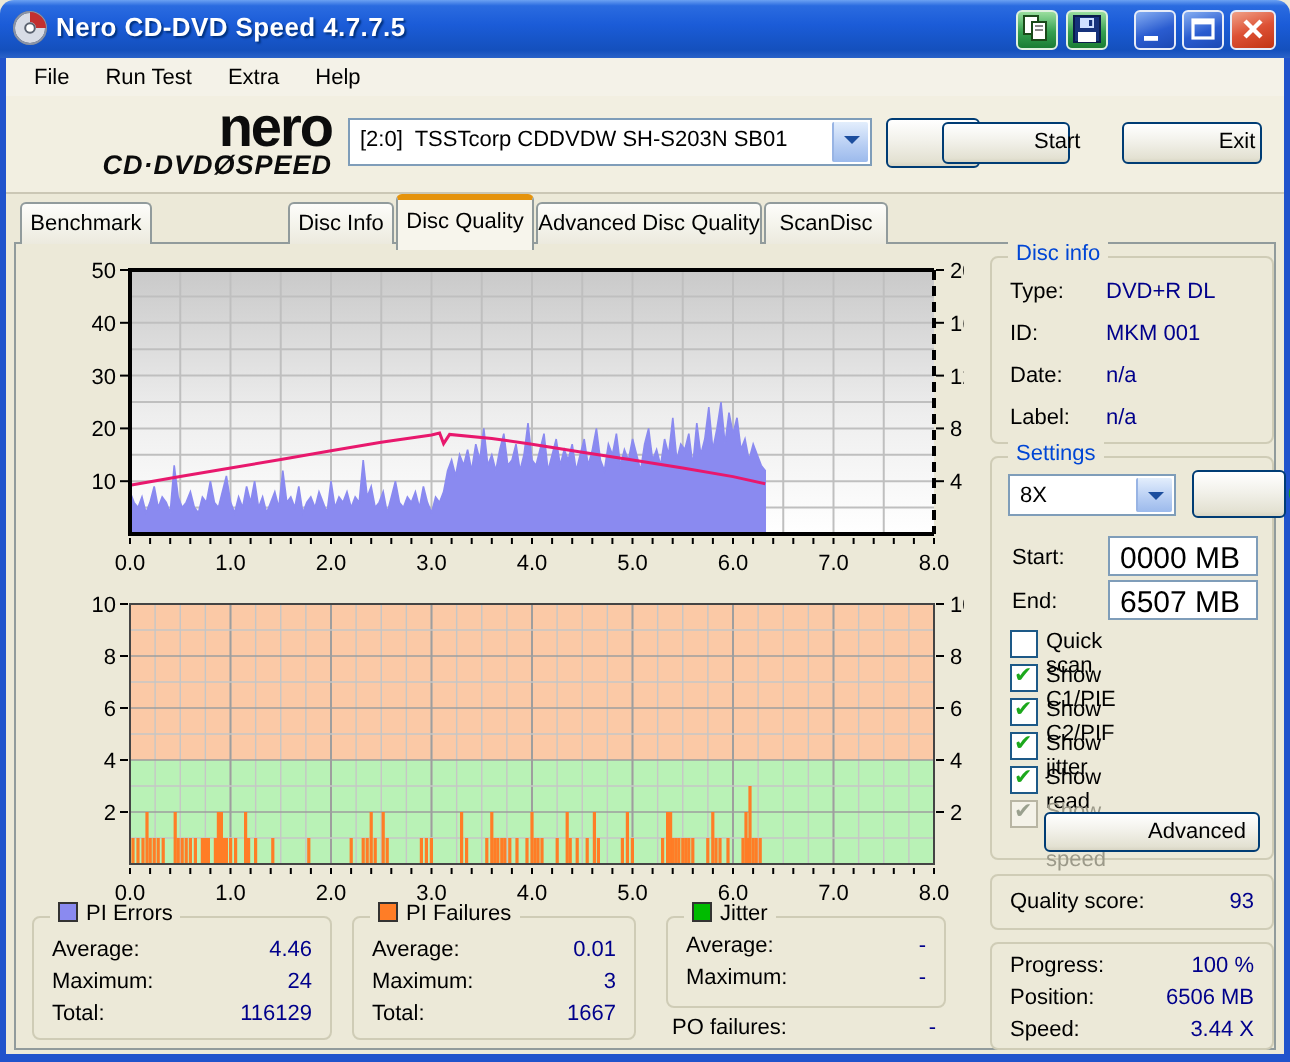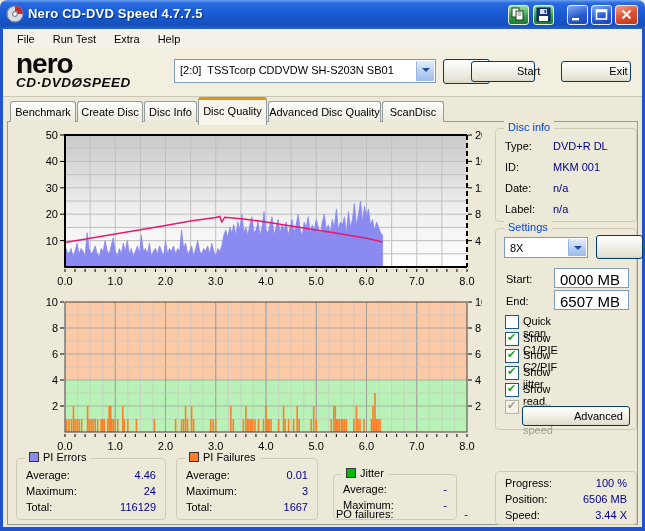--- a/index.html
+++ b/index.html
@@ -12,21 +12,21 @@
   .appicon{position:absolute;left:6px;top:5px;width:18px;height:18px;}
   .tbtn{position:absolute;top:5px;width:21px;height:20px;border:1px solid #e6ecf8;border-radius:3px;box-sizing:border-box;}
   .tbtn.green{background:linear-gradient(180deg,#9ade9e,#35a050 55%,#1a7c34);border-color:#dff0df;}
   .tbtn.blue{background:linear-gradient(160deg,#86aef2,#2a5cd0 55%,#1c49b4);}
   .tbtn.red{background:linear-gradient(160deg,#f0a288,#dd5135 50%,#c23414);}
   .wb{position:absolute;background:#2053cc;}
   
   #menubar{position:absolute;left:3px;top:29px;width:639px;height:19px;background:#f4f2e8;display:flex;align-items:center;padding-left:5px;box-sizing:border-box;}
   .menu-item{padding:2px 9px;}
   #toolbar{position:absolute;left:3px;top:48px;width:639px;height:49px;background:#f2efe1;border-bottom:1px solid #cbc7b5;box-sizing:border-box;}
-  #logo{position:absolute;left:13px;top:2px;width:150px;text-align:left;color:#0c0c0c;line-height:1;}
+  #logo{position:absolute;left:13px;top:2px;width:150px;text-align:right;color:#0c0c0c;line-height:1;}
   #logo .l1{font-size:28px;font-weight:900;letter-spacing:-1px;}
   #logo .l2{font-size:13.5px;font-weight:bold;font-style:italic;letter-spacing:.5px;margin-top:-2px;}
   .combo{position:absolute;background:#fff;border:1px solid #7f9db9;box-sizing:border-box;}
   .combo .ctext{position:absolute;left:5px;top:4px;white-space:pre;}
   .combo .carrow{position:absolute;right:1px;top:1px;bottom:1px;width:17px;background:linear-gradient(180deg,#e3eefc,#b6cdf3 60%,#9cbaec);border-left:1px solid #98b4e4;border-radius:1px;}
   .combo .carrow::after{content:"";position:absolute;left:4.5px;top:7px;border:4px solid transparent;border-top-color:#1c4e9e;}
   .xpbtn{position:absolute;background:linear-gradient(180deg,#ffffff,#f2f1ea 45%,#e3e1d2 90%,#d8d5c4);border:1px solid #003c74;border-radius:3px;text-align:center;box-sizing:border-box;padding-left:45px;}
   
   .tab{position:absolute;top:101px;height:21px;border:1px solid #919b9c;border-bottom:none;border-radius:3px 3px 0 0;background:linear-gradient(#fdfdfa,#eceade);text-align:center;line-height:20px;box-sizing:border-box;z-index:2;}
   .tab.active{top:97px;height:28px;background:#f7f5ec;border-top:3px solid #e5930c;line-height:22px;z-index:4;}
@@ -124,21 +124,20 @@
         <ellipse cx="12" cy="7" rx="1.8" ry="1.2" fill="#fff6c8" stroke="#7a6000"></ellipse>
         <ellipse cx="7" cy="11" rx="6" ry="4.2" fill="#ffe14a" stroke="#7a6000"></ellipse>
         <ellipse cx="7" cy="11" rx="1.8" ry="1.2" fill="#fff6c8" stroke="#7a6000"></ellipse>
       </svg>
     </div>
     <div class="xpbtn" style="left:468px;top:13px;width:64px;height:21px;line-height:19px">Start</div>
     <div class="xpbtn" style="left:558px;top:13px;width:70px;height:21px;line-height:19px">Exit</div>
   </div>
 
   <div class="tab" style="left:10px;width:66px">Benchmark</div>
-  <div class="tab" style="left:77px;width:66px">Create Disc</div>
   <div class="tab" style="left:144px;width:53px">Disc Info</div>
   <div class="tab active" style="left:198px;width:69px">Disc Quality</div>
   <div class="tab" style="left:268px;width:113px">Advanced Disc Quality</div>
   <div class="tab" style="left:382px;width:62px">ScanDisc</div>
 
   <div id="tabpanel"></div>
 
   <svg id="chart-top-svg" width="456" height="168" style="position:absolute;left:26px;top:124px;z-index:5">
       <defs>
         <linearGradient id="tg" x1="0" y1="0" x2="0" y2="1">
@@ -520,20 +519,26 @@
         <span class="box"></span>
         <span class="cblabel">Show read speed</span>
       </div>
     <div class="cb checked disabled" style="top:171px">
         <span class="box"></span>
         <span class="cblabel">Show write speed</span>
       </div>
     <div class="xpbtn" style="left:26px;top:177px;width:108px;height:20px;line-height:18px">Advanced</div>
   </div>
 
+  <div class="gbox" style="left:495px;top:437px;width:142px;height:28px">
+    <div class="srow" style="top:7px">
+      <span class="slabel">Quality score:</span>
+      <span class="sval">93</span>
+    </div>
+  </div>
 
   <div class="gbox" style="left:495px;top:471px;width:142px;height:54px">
     <div class="srow" style="top:5px">
       <span class="slabel">Progress:</span>
       <span class="sval">100 %</span>
     </div>
     <div class="srow" style="top:21px">
       <span class="slabel">Position:</span>
       <span class="sval">6506 MB</span>
     </div>
@@ -568,21 +573,21 @@
     <div class="srow" style="top:26px">
         <span class="slabel">Maximum:</span>
         <span class="sval">3</span>
       </div>
     <div class="srow" style="top:42px">
         <span class="slabel">Total:</span>
         <span class="sval">1667</span>
       </div>
   </div>
 
-  <div class="gbox" style="left:333px;top:474px;width:124px;height:46px">
+  <div class="gbox" style="left:333px;top:458px;width:140px;height:46px">
     <div class="gtitle black"><span class="sq" style="background:#00bb00"></span><span>Jitter</span></div>
     <div class="srow" style="top:8px">
         <span class="slabel">Average:</span>
         <span class="sval">-</span>
       </div>
     <div class="srow" style="top:24px">
         <span class="slabel">Maximum:</span>
         <span class="sval">-</span>
       </div>
   </div>

